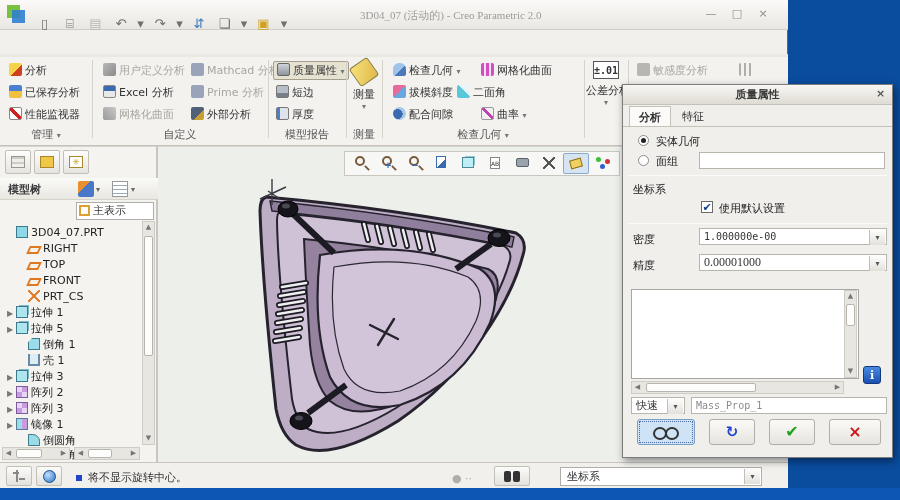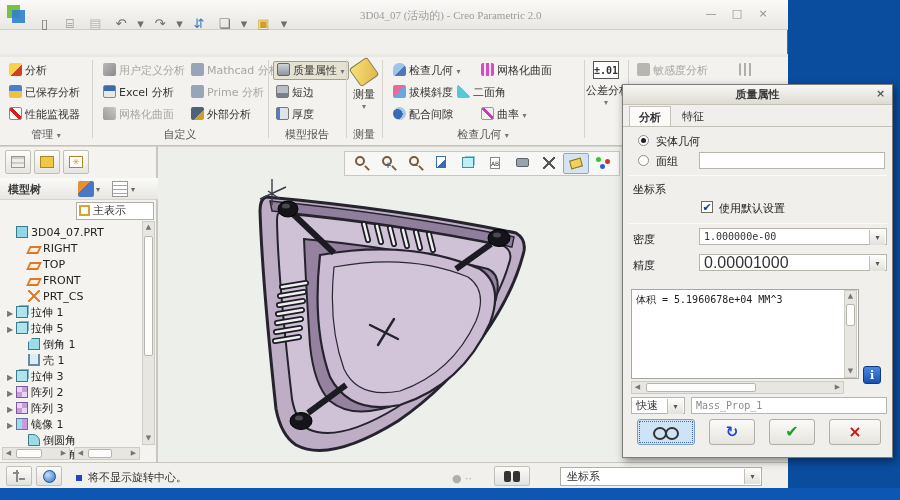--- a/index.html
+++ b/index.html
@@ -407,26 +407,25 @@
     <div class="dlbl" style="left:96px;top:116px">使用默认设置</div>
 
     <div class="dsep" style="top:138px"></div>
     <div class="dlbl" style="left:10px;top:147px">密度</div>
     <div class="dfield" style="left:76px;top:143px;width:188px">
       <span style="font-family:'DejaVu Sans Mono',monospace;font-size:10px">1.000000e-00</span>
       <span class="dd-btn">▾</span>
     </div>
     <div class="dlbl" style="left:10px;top:173px">精度</div>
     <div class="dfield" style="left:76px;top:169px;width:188px">
-      <span style="font-family:Liberation Sans, sans-serif;font-size:16px">0.00001000</span>
+      <span style="font-family:Liberation Serif, serif;font-size:12px">0.00001000</span>
       <span class="dd-btn">▾</span>
     </div>
 
     <div class="abs" id="results">
-      <div>体积 =  5.1960678e+04  MM^3</div>
       <div>&nbsp;</div>
     </div>
     <div class="vscroll" style="left:221px;top:205px;height:88px">
       <div class="sarrow" style="top:0">▲</div>
       <div class="vthumb" style="top:13px;height:22px"></div>
       <div class="sarrow" style="bottom:0">▼</div>
     </div>
     <div class="hscroll" style="left:8px;top:296px;width:213px">
       <div class="sarrow" style="left:0">◀</div>
       <div class="hthumb" style="left:14px;width:110px"></div>

